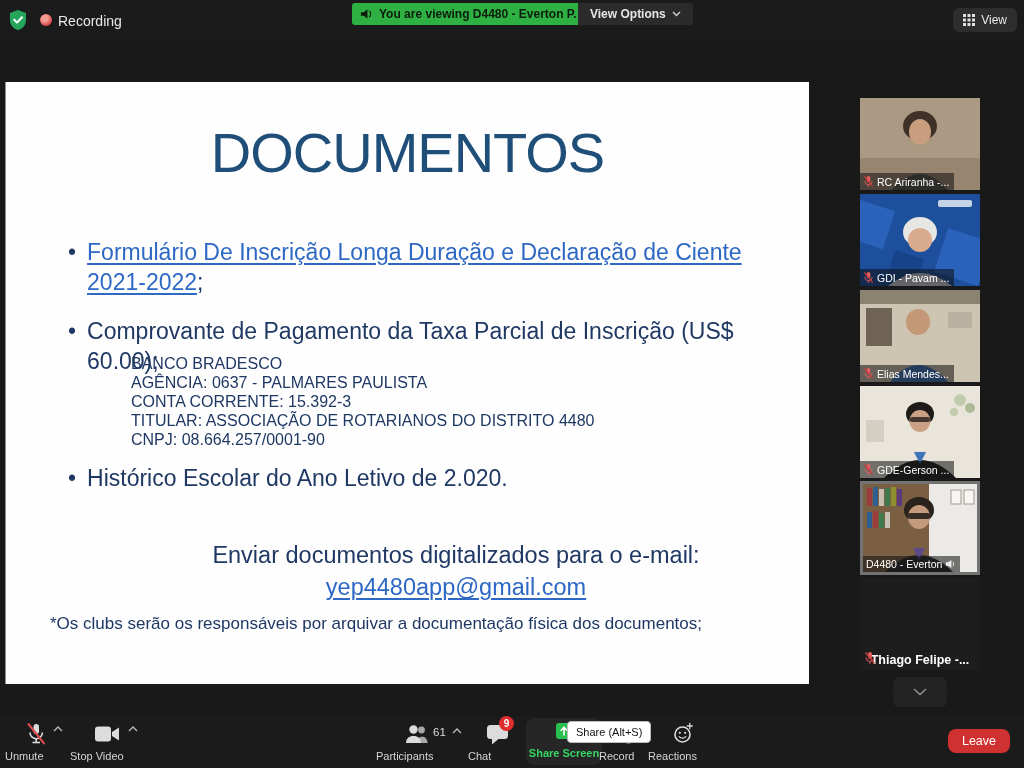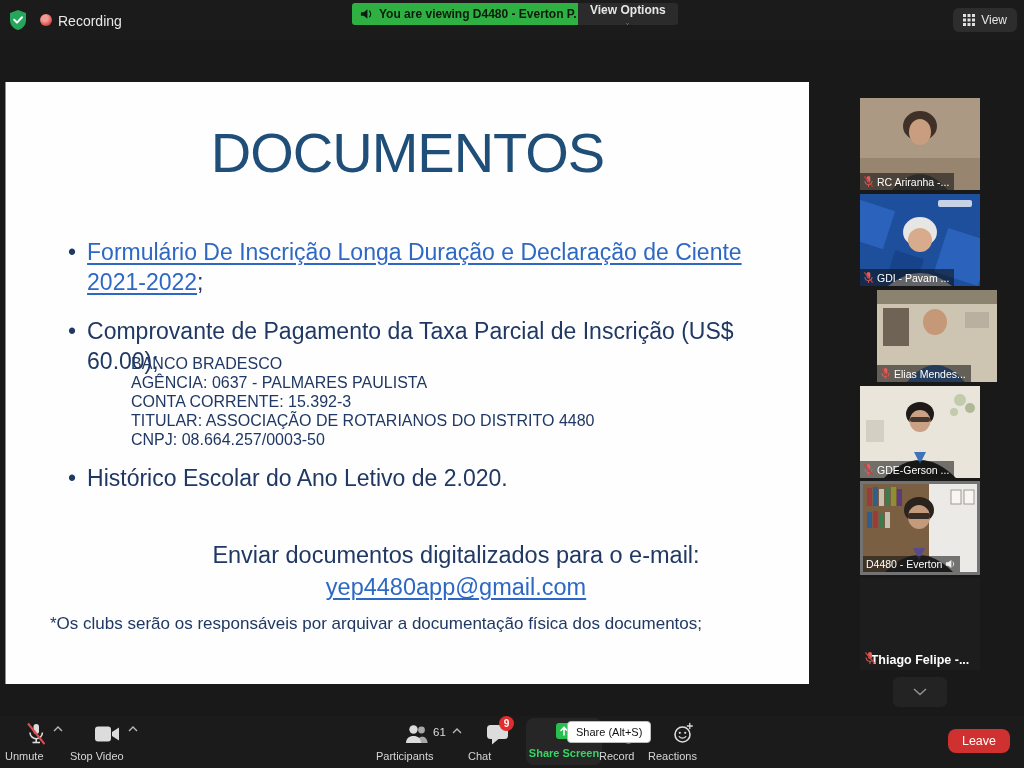--- a/index.html
+++ b/index.html
@@ -9,21 +9,21 @@
   
   .topbar{position:absolute;left:0;top:0;width:1024px;height:40px;background:#1b1b1b;}
   .shield{position:absolute;left:8px;top:9px;width:20px;height:22px;}
   .recdot{position:absolute;left:40px;top:14px;width:12px;height:12px;border-radius:50%;
           background:radial-gradient(circle at 40% 35%, #f29a93 0 30%, #d84848 70%);}
   .reclabel{position:absolute;left:58px;top:13px;font-size:14px;color:#e8e8e8;}
   .banner{position:absolute;left:352px;top:3px;height:22px;display:flex;align-items:center;
           background:#2fb043;border-radius:3px 0 0 3px;padding:0 10px 0 8px;gap:6px;}
   .banner span{font-size:12px;font-weight:700;color:#0c1c0c;white-space:nowrap;}
   .viewopts{position:absolute;left:578px;top:3px;height:22px;display:flex;align-items:center;gap:6px;
-            background:#2b2b2b;border-radius:0 3px 3px 0;padding:0 12px;cursor:default;flex-direction:column;}
+            background:#2b2b2b;border-radius:0 3px 3px 0;padding:0 12px;cursor:default;}
   .viewopts span{font-size:12px;font-weight:700;color:#e6e6e6;white-space:nowrap;}
   .viewbtn{position:absolute;right:7px;top:8px;height:24px;display:flex;align-items:center;gap:6px;
            background:#2d2d2d;border-radius:6px;padding:0 10px;}
   .viewbtn span{font-size:12px;color:#e6e6e6;}
 
   
   .slide{position:absolute;left:5px;top:82px;width:803px;height:602px;background:#fefefe;
          border-left:1px solid #8f8f8f;color:#1f3864;}
   .slide-title{position:absolute;left:0;top:38px;width:100%;text-align:center;
                font-size:56px;font-weight:400;letter-spacing:-1px;color:#1f4e79;}
@@ -35,21 +35,21 @@
   .lnk{color:#2e68c5;text-decoration:underline;text-decoration-thickness:2px;text-underline-offset:3px;}
   .bank{position:absolute;left:125px;top:272px;font-size:16px;line-height:19px;color:#1f3864;}
   .email-head{position:absolute;left:100px;top:460px;width:700px;text-align:center;
               font-size:23.5px;color:#1f3864;}
   .email-link{position:absolute;left:100px;top:492px;width:700px;text-align:center;font-size:23.5px;}
   .footnote{position:absolute;left:44px;top:532px;font-size:17px;color:#1f3864;}
 
   
   .tile{position:absolute;left:860px;width:120px;height:92px;background:#d946ef;overflow:hidden;}
   .tile svg.art{position:absolute;left:0;top:0;}
-  .t1{top:98px;}  .t2{top:194px;} .t3{top:290px;margin-left:17px;} .t4{top:386px;}
+  .t1{top:98px;}  .t2{top:194px;} .t3{top:290px;} .t4{top:386px;}
   .t5{top:481px;height:94px;border:3px solid #737373;box-sizing:border-box;}
   .t6{top:578px;background:#1d1d1d;}
   .chip{position:absolute;left:0;bottom:0;display:flex;align-items:center;gap:3px;
         background:rgba(15,15,15,.55);padding:2px 5px 2px 3px;max-width:114px;}
   .chip span{font-size:10.5px;color:#fff;white-space:nowrap;overflow:hidden;}
   .t6 .centername{position:absolute;left:0;top:38px;width:100%;text-align:center;
                   font-size:12.5px;font-weight:700;color:#fff;margin-top:37px;}
   .t6 .miccorner{position:absolute;left:4px;bottom:5px;}
   .morebtn{position:absolute;left:893px;top:677px;width:54px;height:30px;background:#232323;
            border-radius:6px;display:flex;align-items:center;justify-content:center;}
@@ -127,21 +127,21 @@
     <div class="bullet b2">
       <span class="dot">•</span>
       <span>Comprovante de Pagamento da Taxa Parcial de Inscrição (US$ 60.00);</span>
     </div>
 
     <div class="bank">
       <div>BANCO BRADESCO</div>
       <div>AGÊNCIA: 0637 - PALMARES PAULISTA</div>
       <div>CONTA CORRENTE: 15.392-3</div>
       <div>TITULAR: ASSOCIAÇÃO DE ROTARIANOS DO DISTRITO 4480</div>
-      <div>CNPJ: 08.664.257/0003-50</div>
+      <div>CNPJ: 08.664.257/0001-90</div>
     </div>
 
     <div class="bullet b3">
       <span class="dot">•</span>
       <span>Histórico Escolar do Ano Letivo de 2.020.</span>
     </div>
 
     <div class="email-head">Enviar documentos digitalizados para o e-mail:</div>
     <div class="email-link">
       <span class="lnk">yep4480app@gmail.com</span>

